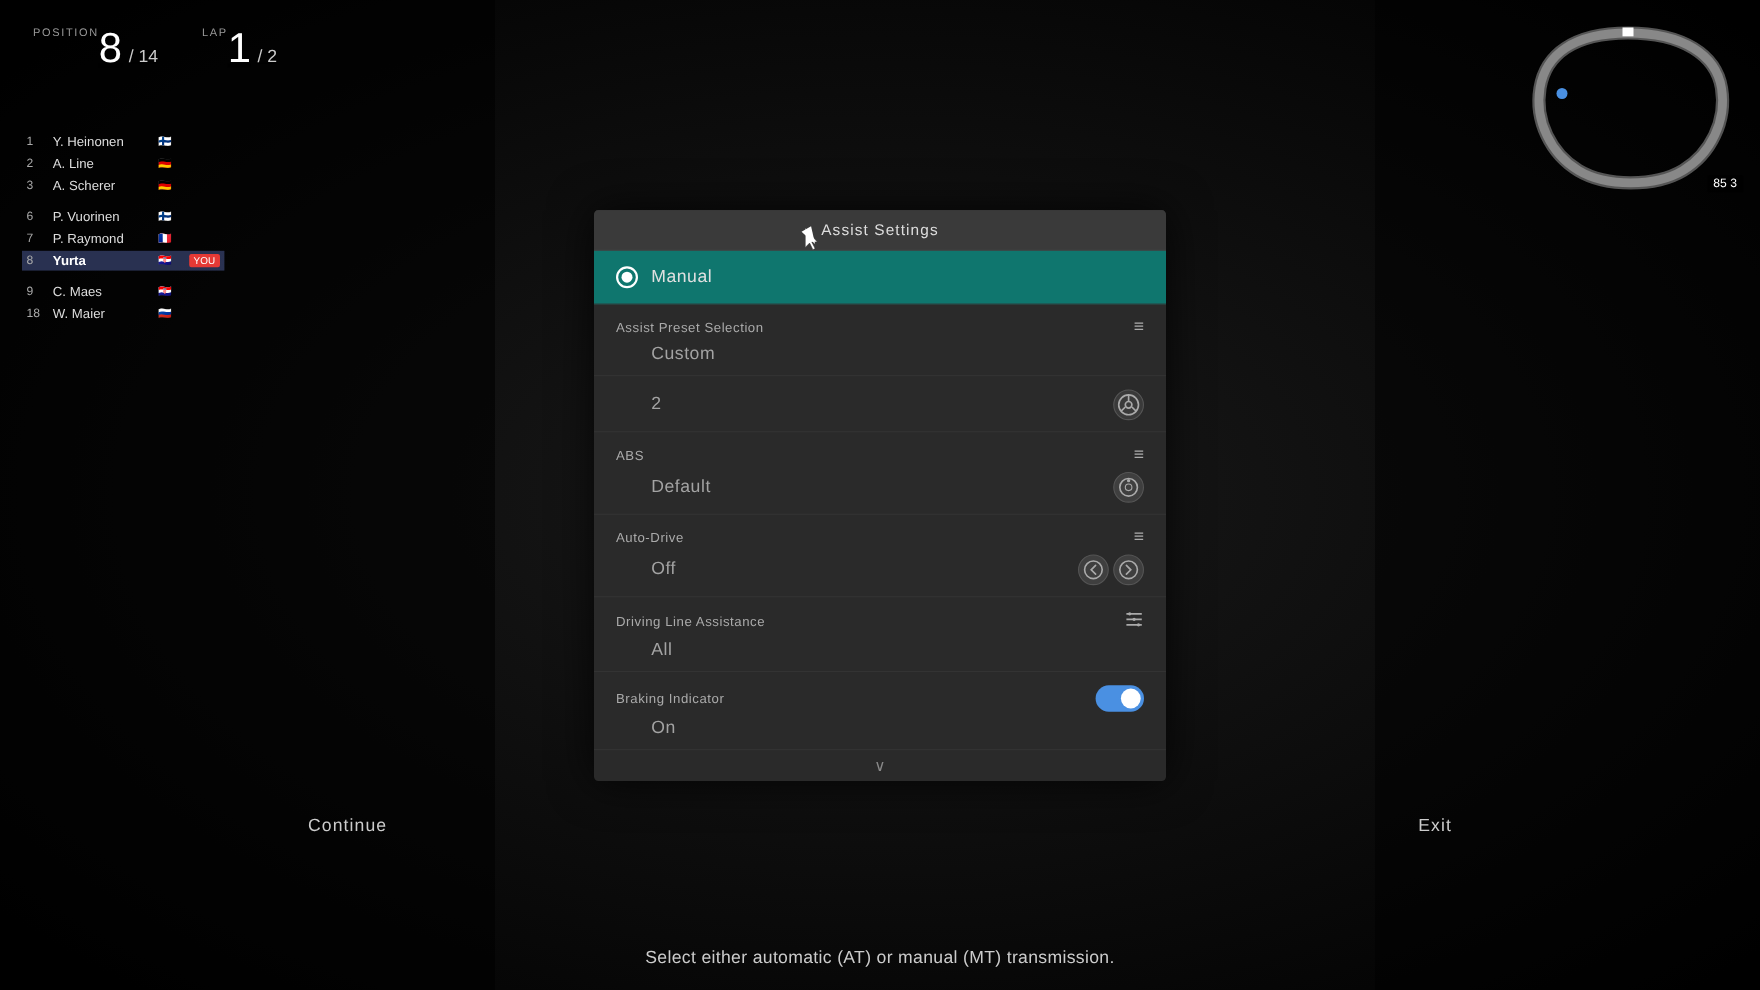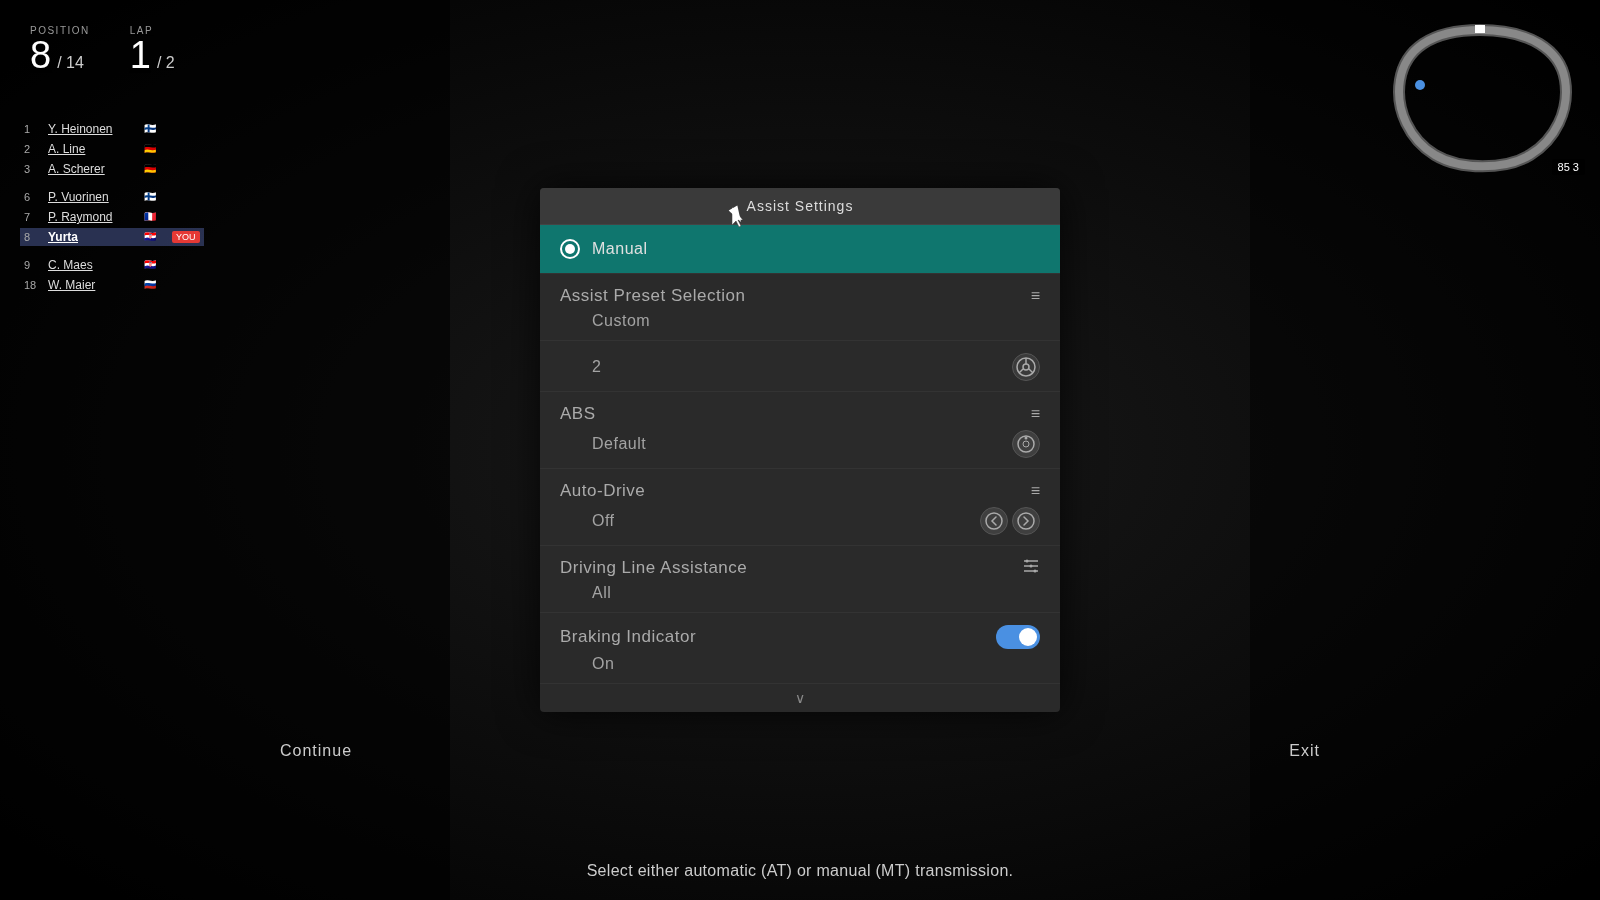--- a/index.html
+++ b/index.html
@@ -41,21 +41,20 @@
       background: rgba(100, 120, 200, 0.4);
     }
     .standing-pos {
       width: 18px;
       color: #aaa;
       font-size: 11px;
     }
     .standing-name {
       width: 90px;
       color: #ddd;
-      text-decoration: underline;
     }
     .flag {
       width: 18px;
       height: 12px;
       display: inline-block;
       font-size: 10px;
     }
 
     
     .btn-continue {
@@ -159,21 +158,21 @@
 
     .section-header {
       display: flex;
       justify-content: space-between;
       align-items: center;
       margin-bottom: 6px;
     }
 
     .section-label {
       color: #aaa;
-      font-size: 17px;
+      font-size: 12px;
       letter-spacing: 0.5px;
     }
 
     .section-icon {
       color: #aaa;
       font-size: 16px;
     }
 
     .section-value {
       color: #a3a3a3;
@@ -266,21 +265,21 @@
       position: absolute;
       top: 25px;
       left: 30px;
       z-index: 1;
       display: flex;
       gap: 40px;
     }
 
     .hud-item {
       display: flex;
-      flex-direction: column;
+      flex-direction: row;
       text-decoration: underline;
     }
 
     .hud-item-label {
       font-size: 10px;
       color: #999;
       letter-spacing: 1.5px;
       text-transform: uppercase;
     }
 

